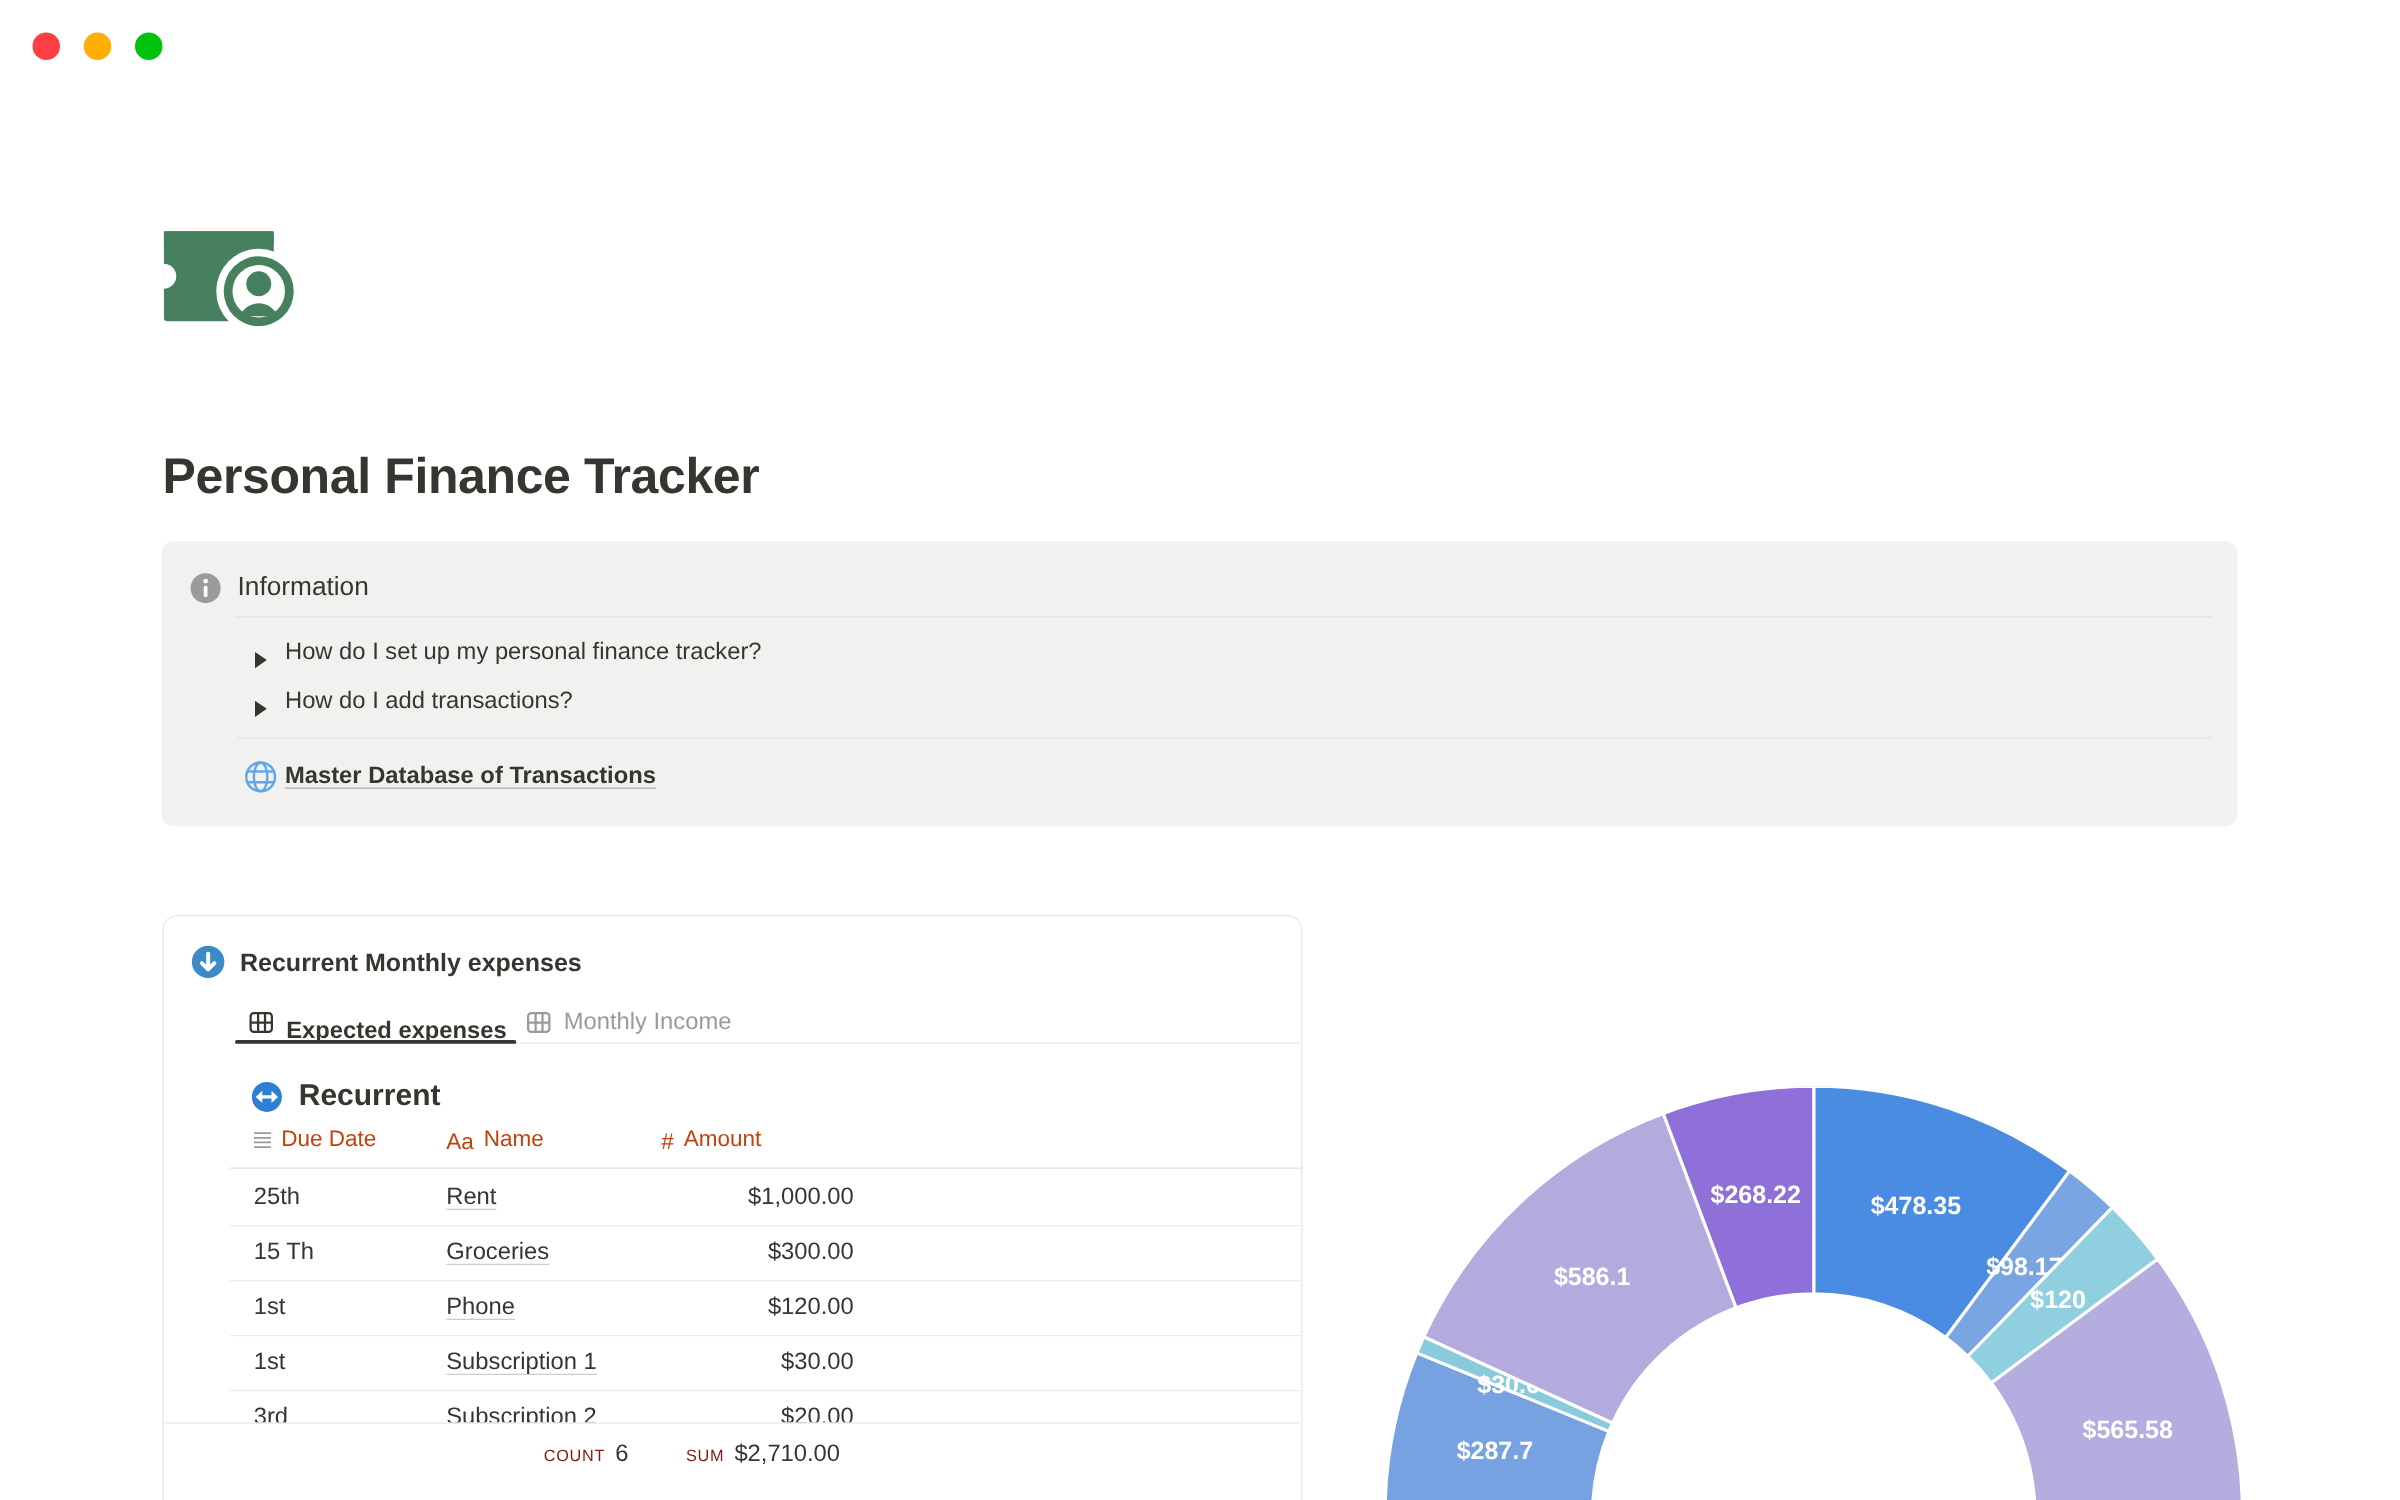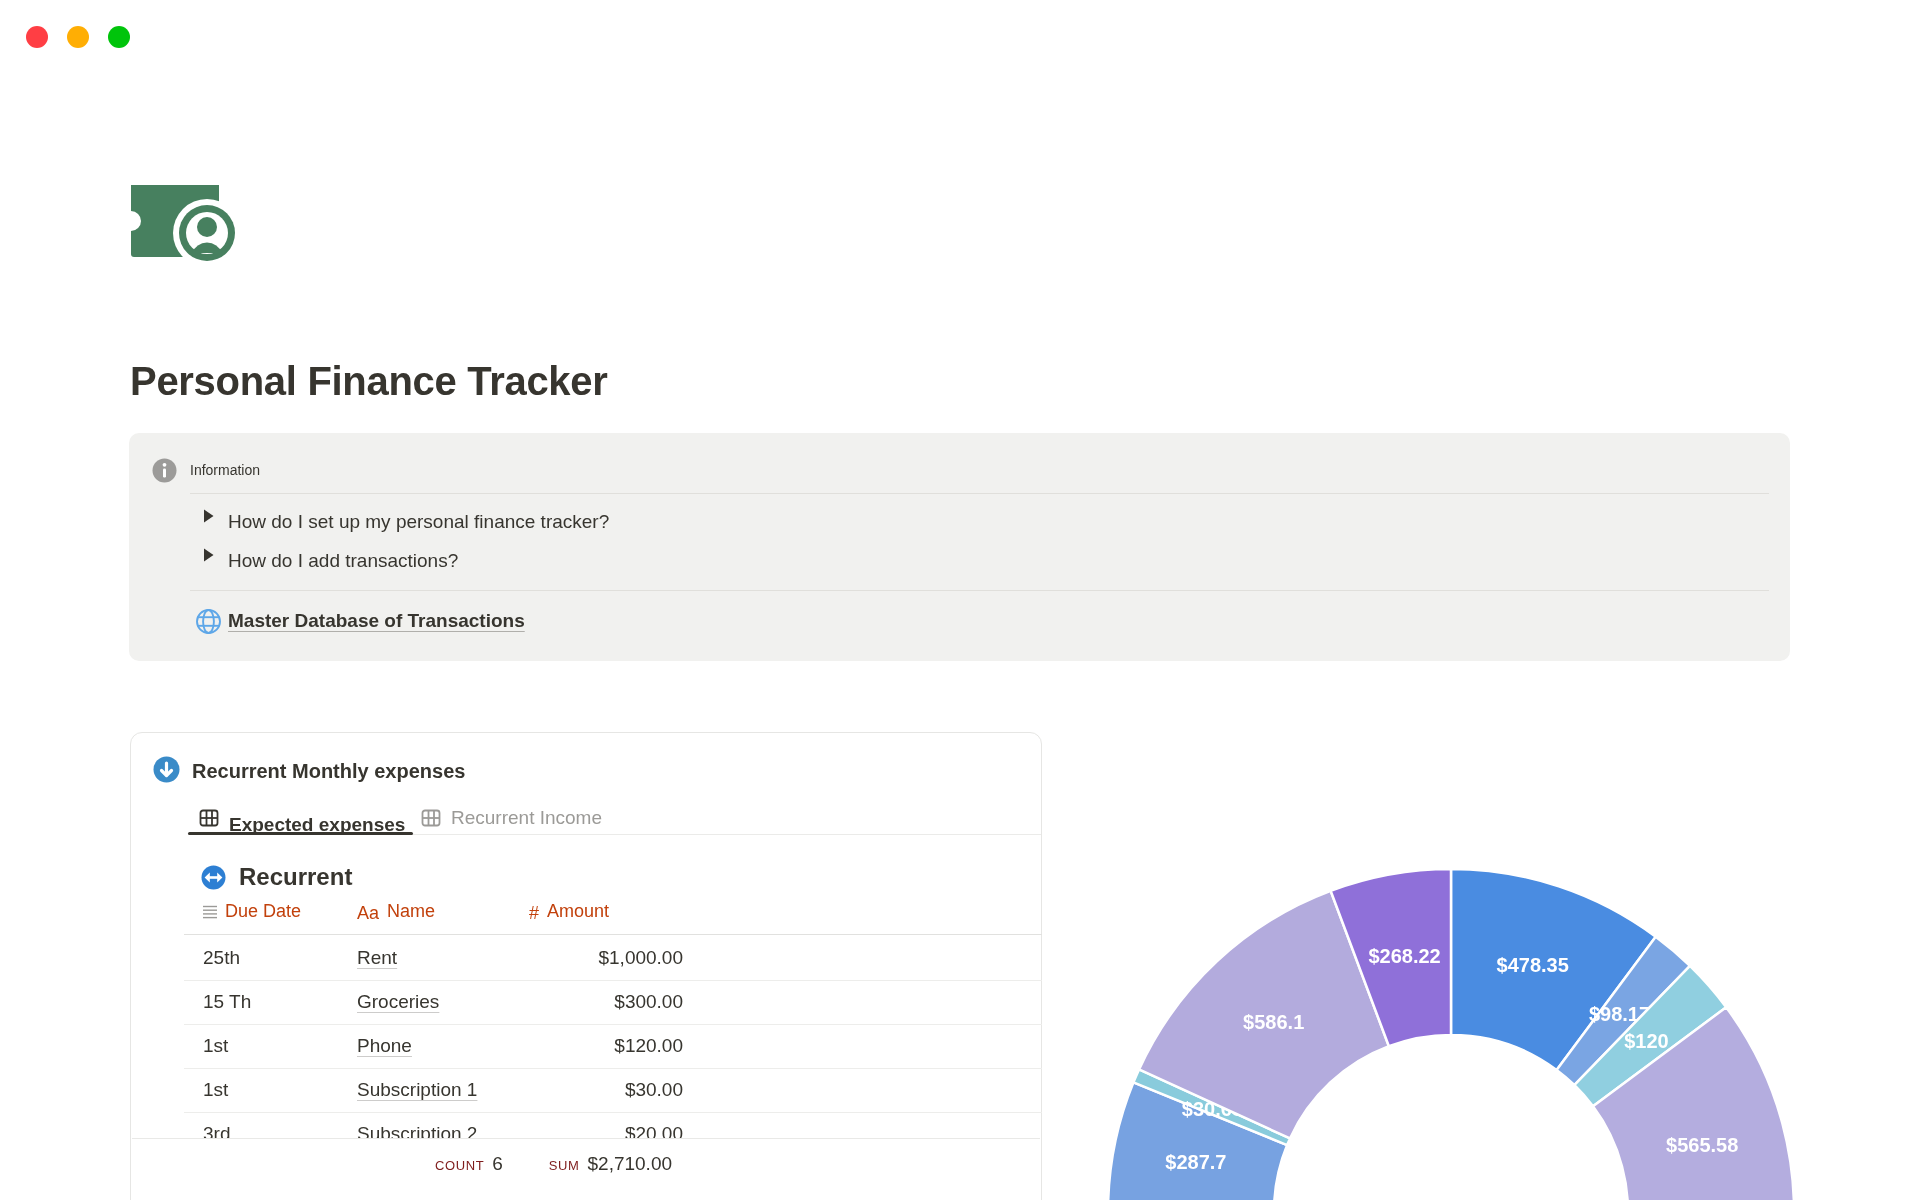--- a/index.html
+++ b/index.html
@@ -12,23 +12,23 @@
   .traffic{position:absolute;left:26px;top:26px;display:flex;gap:19px;}
   .traffic .dot{width:22px;height:22px;border-radius:50%;}
 
   
   .page-icon{position:absolute;left:131px;top:183px;width:106px;height:78px;cursor:pointer;}
   .page-title{position:absolute;left:130px;top:330px;font-size:40px;font-weight:700;letter-spacing:-0.3px;line-height:48px;}
 
   
   .callout{position:absolute;left:129px;top:433px;width:1661px;height:228px;background:#F1F1EF;border-radius:10px;}
   .callout-header{position:absolute;left:23px;top:24px;height:26px;display:flex;align-items:center;gap:13px;}
-  .callout-title{font-size:14px;line-height:26px;}
+  .callout-title{font-size:21px;line-height:26px;}
   .callout-divider-1{position:absolute;left:61px;right:21px;top:60px;height:1px;background:#E0DFDB;}
-  .toggle-row{position:absolute;left:74px;height:26px;display:flex;align-items:flex-start;gap:14px;cursor:pointer;}
+  .toggle-row{position:absolute;left:74px;height:26px;display:flex;align-items:flex-end;gap:14px;cursor:pointer;}
   .toggle-row.t0{top:76px;} .toggle-row.t1{top:115px;}
   .toggle-label{font-size:19px;line-height:26px;}
   .callout-divider-2{position:absolute;left:61px;right:21px;top:157px;height:1px;background:#E0DFDB;}
   .db-link{position:absolute;left:66px;top:174px;height:28px;display:flex;align-items:center;gap:6px;cursor:pointer;}
   .db-link-label{font-size:19px;font-weight:600;line-height:26px;
     text-decoration:underline;text-decoration-color:rgba(55,53,47,.35);text-underline-offset:4px;}
 
   
   .card{position:absolute;left:130px;top:732px;width:912px;height:480px;
     border:1px solid #E6E6E4;border-radius:12px 12px 0 0;background:#fff;box-sizing:border-box;}
@@ -156,21 +156,21 @@
   </div>
   <div class="tab t1">
     <svg width="20" height="20" viewBox="0 0 20 20">
       <g fill="none" stroke="#9B9A97" stroke-width="1.8">
         <rect x="1.5" y="2.5" width="17" height="15" rx="2.5"></rect>
         <line x1="1.5" y1="10" x2="18.5" y2="10"></line>
         <line x1="7.5" y1="2.5" x2="7.5" y2="17.5"></line>
         <line x1="13" y1="2.5" x2="13" y2="17.5"></line>
       </g>
     </svg>
-    <span class="tab-label">Recurrent Income</span>
+    <span class="tab-label">Monthly Income</span>
   </div>
   <div class="tabs-border"></div>
   <div class="tabs-active-bar"></div>
 
   <div class="section-head">
     <svg width="25" height="25" viewBox="0 0 25 25">
       <circle cx="12.5" cy="12.5" r="12" fill="#2D7FD3"></circle>
       <rect x="7" y="11.2" width="11" height="2.6" fill="#ffffff"></rect>
       <polygon points="8.8,7.6 3.6,12.5 8.8,17.4" fill="#ffffff"></polygon>
       <polygon points="16.2,7.6 21.4,12.5 16.2,17.4" fill="#ffffff"></polygon>

